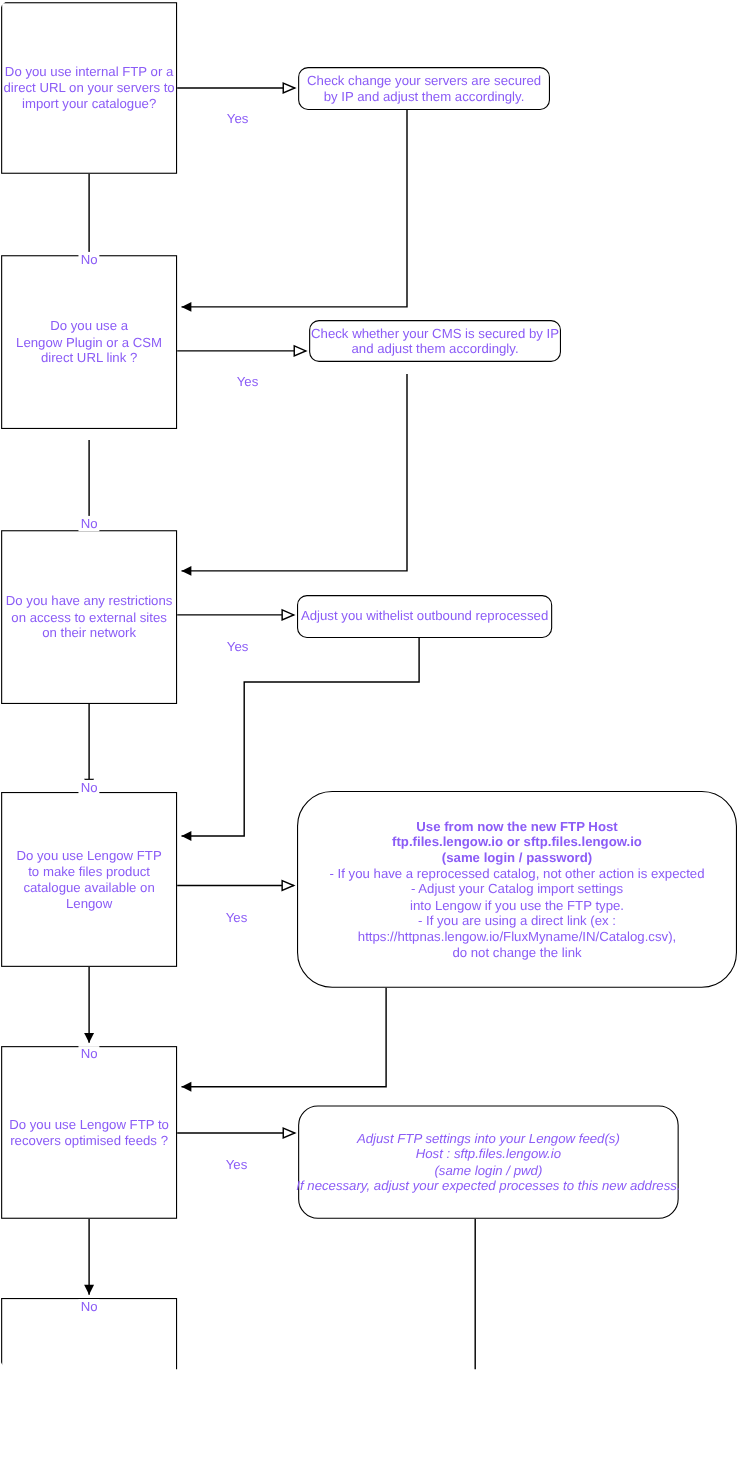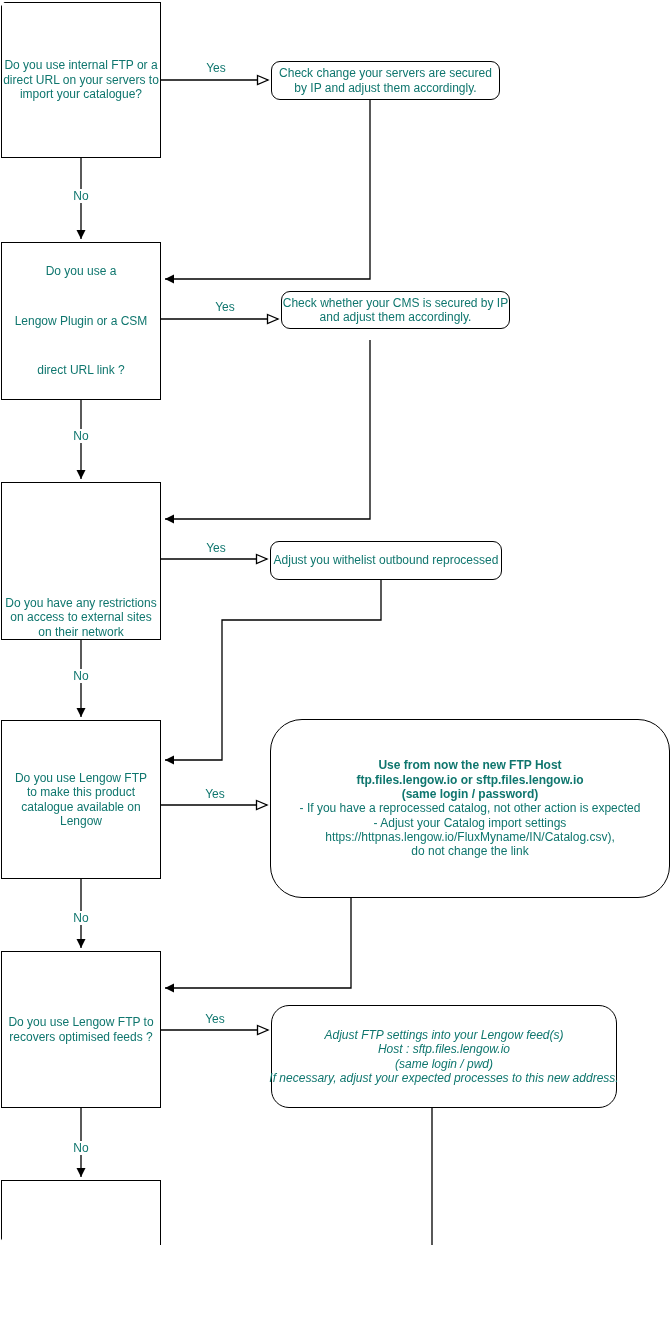--- a/index.html
+++ b/index.html
@@ -2,21 +2,21 @@
 <html><head>
 <meta charset="utf-8">
 <style>
   html, body { margin: 0; padding: 0; background: #ffffff; }
   .canvas {
     position: relative;
     width: 671px;
     height: 1245px;
     background: #ffffff;
     font-family: "Liberation Sans", sans-serif;
-    color: #0f766e;
+    color: #8b5cf6;
     overflow: hidden;
     border-radius: 11px;
   }
   svg.connectors {
     position: absolute;
     left: 0; top: 0;
     width: 671px; height: 1341px;
     z-index: 1;
   }
   .node {
@@ -39,20 +39,21 @@
   .rounded-med { border-radius: 18px; }
   .bold { font-weight: bold; }
   .edge-label {
     position: absolute;
     transform: translate(-50%, -50%);
     font-size: 12px;
     background: #ffffff;
     padding: 0 2px;
     z-index: 3;
     white-space: nowrap;
+    margin-top: 40px;
   }
 </style>
 </head>
 <body>
 
 <div class="canvas">
 
   <svg class="connectors" viewBox="0 0 671 1341" xmlns="http://www.w3.org/2000/svg">
     <defs>
       <marker id="arrowFilled" markerUnits="userSpaceOnUse" markerWidth="12" markerHeight="12" refX="10.5" refY="6" orient="auto">
@@ -80,35 +81,35 @@
       <path d="M81,1108 V1177" marker-end="url(#arrowFilled)"></path>
     </g>
   </svg>
 
   <div class="node" style="left:1px; top:2px; width:160px; height:156px;">
       <div class="line">Do you use internal FTP or a</div>
       <div class="line">direct URL on your servers to</div>
       <div class="line">import your catalogue?</div>
     </div>
 
-  <div class="node" style="left:1px; top:242px; width:160px; height:158px;gap:35px;">
+  <div class="node" style="left:1px; top:232px; width:160px; height:158px;">
       <div class="line">Do you use a</div>
       <div class="line">Lengow Plugin or a CSM</div>
       <div class="line">direct URL link ?</div>
     </div>
 
-  <div class="node" style="left:1px; top:482px; width:160px; height:158px;justify-content:flex-end;">
+  <div class="node" style="left:1px; top:482px; width:160px; height:158px;">
       <div class="line">Do you have any restrictions</div>
       <div class="line">on access to external sites</div>
       <div class="line">on their network</div>
     </div>
 
   <div class="node" style="left:1px; top:720px; width:160px; height:159px;">
       <div class="line">Do you use Lengow FTP</div>
-      <div class="line">to make this product</div>
+      <div class="line">to make files product</div>
       <div class="line">catalogue available on</div>
       <div class="line">Lengow</div>
     </div>
 
   <div class="node" style="left:1px; top:951px; width:160px; height:157px;">
       <div class="line">Do you use Lengow FTP to</div>
       <div class="line">recovers optimised feeds ?</div>
     </div>
 
   <div class="node" style="left:1px; top:1180px; width:160px; height:158px;font-weight:bold;">
@@ -131,20 +132,22 @@
 
   <div class="node rounded-big" style="left:270px; top:719px; width:400px; height:179px;">
     <div class="bold">
         <div class="line">Use from now the new FTP Host</div>
         <div class="line">ftp.files.lengow.io or sftp.files.lengow.io</div>
         <div class="line">(same login / password)</div>
       </div>
     <div>
         <div class="line">- If you have a reprocessed catalog, not other action is expected</div>
         <div class="line">- Adjust your Catalog import settings</div>
+        <div class="line">into Lengow if you use the FTP type.</div>
+        <div class="line">- If you are using a direct link (ex :</div>
         <div class="line">https://httpnas.lengow.io/FluxMyname/IN/Catalog.csv),</div>
         <div class="line">do not change the link</div>
       </div>
   </div>
 
   <div class="node rounded-med" style="left:271px; top:1005px; width:346px; height:103px;font-style:italic;">
       <div class="line">Adjust FTP settings into your Lengow feed(s)</div>
       <div class="line">Host : sftp.files.lengow.io</div>
       <div class="line">(same login / pwd)</div>
       <div class="line">If necessary, adjust your expected processes to this new address.</div>

